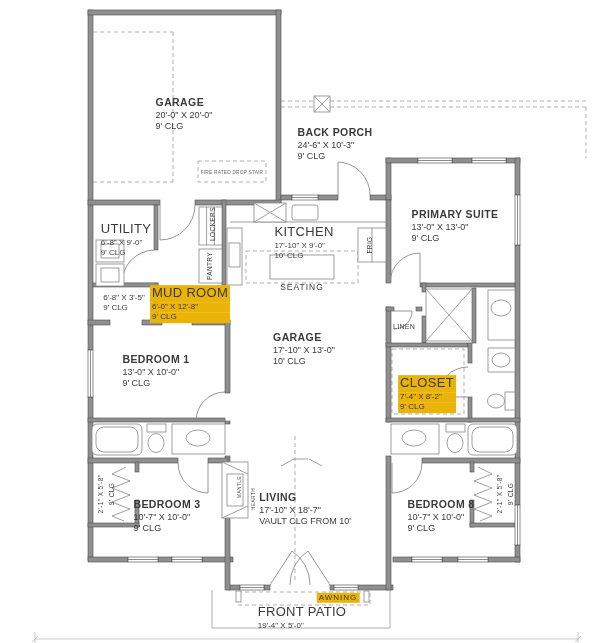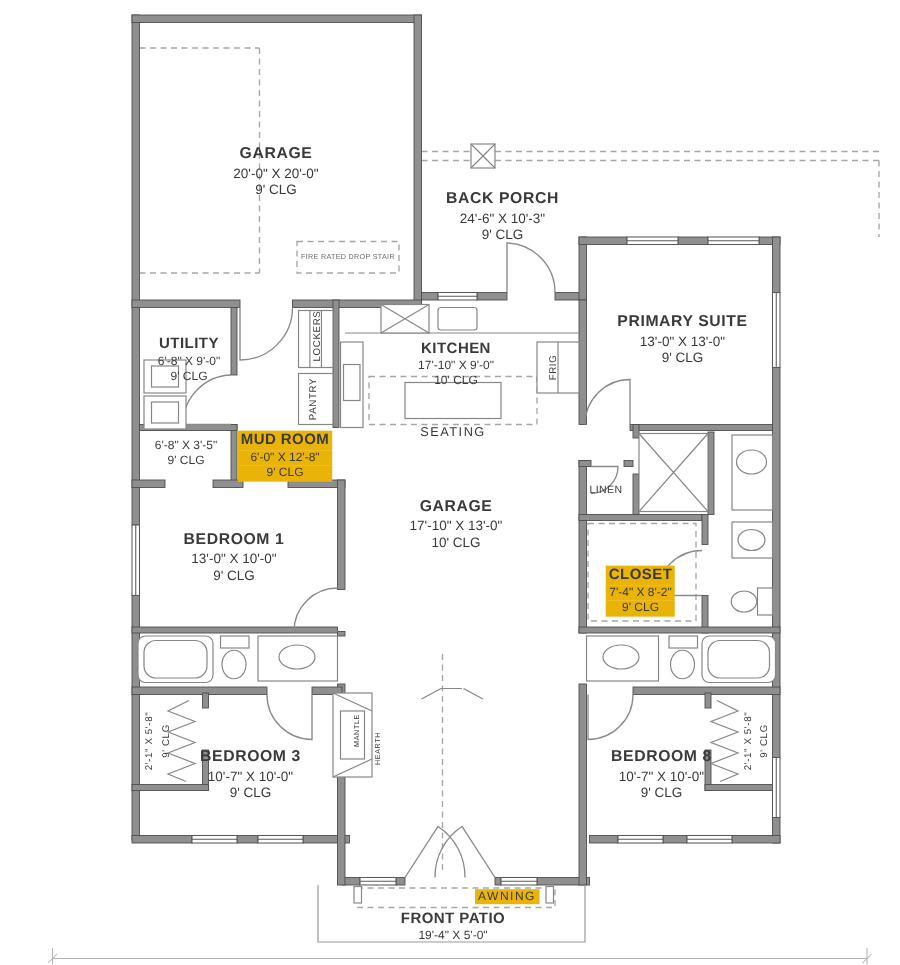--- a/index.html
+++ b/index.html
@@ -9,24 +9,24 @@
   .walls rect{fill:#8f8f8f;stroke:#4f4f4f;stroke-width:.6;}
   .win rect{fill:#ffffff;stroke:#5a5a5a;stroke-width:.7;}
   .win line{stroke:#5a5a5a;stroke-width:.7;}
   .doors path{fill:none;stroke:#8a8a8a;stroke-width:.9;}
   .dash path,.dash line,.dash rect{fill:none;stroke:#a6a6a6;stroke-width:.9;stroke-dasharray:4 3;}
   .fix rect,.fix ellipse,.fix path,.fix line,.fix circle{fill:#fff;stroke:#878787;stroke-width:.8;}
   .fix .nf{fill:none;}
   .thin line,.thin path{fill:none;stroke:#9a9a9a;stroke-width:.8;}
   .dims line,.dims path{stroke:#b3b3b3;stroke-width:.7;fill:none;}
   .labels{position:absolute;left:0;top:0;width:600px;height:643px;}
-  .room-label{position:absolute;transform:translate(-50%,-50%);text-align:center;
+  .room-label{position:absolute;transform:translate(-50%,-50%);text-align:left;
       color:#3a3a3a;line-height:1.3;white-space:nowrap;}
   .rname{font-weight:bold;font-size:10.5px;letter-spacing:.4px;}
-  .rname-sm{font-weight:bold;font-size:10px;letter-spacing:.3px;}
+  .rname-sm{font-weight:normal;font-size:13px;letter-spacing:.3px;}
   .rdim{font-size:9px;}
   .rdim-sm{font-size:8px;}
   .vlabel{position:absolute;transform:translate(-50%,-50%) rotate(-90deg);
       white-space:nowrap;font-size:6.5px;color:#3a3a3a;letter-spacing:.4px;}
   .vtiny{font-size:4.8px;}
   .tinynote{position:absolute;transform:translate(-50%,-50%);font-size:4.8px;
       color:#6a6a6a;white-space:nowrap;letter-spacing:.2px;}
   .seating{font-size:8.5px;letter-spacing:1px;color:#3a3a3a;}
   .onwhite{background:#eab308;padding:0 2px;}
 </style>
@@ -329,20 +329,25 @@
     <div class="rdim-sm onwhite">7'-4" X 8'-2"</div>
     <div class="rdim-sm onwhite">9' CLG</div>
   </div>
 
   <div class="room-label" style="left:167px;top:517px">
     <div class="rname">BEDROOM 3</div>
     <div class="rdim">10'-7" X 10'-0"</div>
     <div class="rdim">9' CLG</div>
   </div>
 
+  <div class="room-label" style="left:305px;top:510px">
+    <div class="rname">LIVING</div>
+    <div class="rdim">17'-10" X 18'-7"</div>
+    <div class="rdim">VAULT CLG FROM 10'</div>
+  </div>
 
   <div class="room-label" style="left:441px;top:517px">
     <div class="rname">BEDROOM 8</div>
     <div class="rdim">10'-7" X 10'-0"</div>
     <div class="rdim">9' CLG</div>
   </div>
 
   <div class="room-label" style="left:338px;top:598px">
     <div class="onwhite" style="font-size:8px;letter-spacing:1px">AWNING</div>
   </div>

